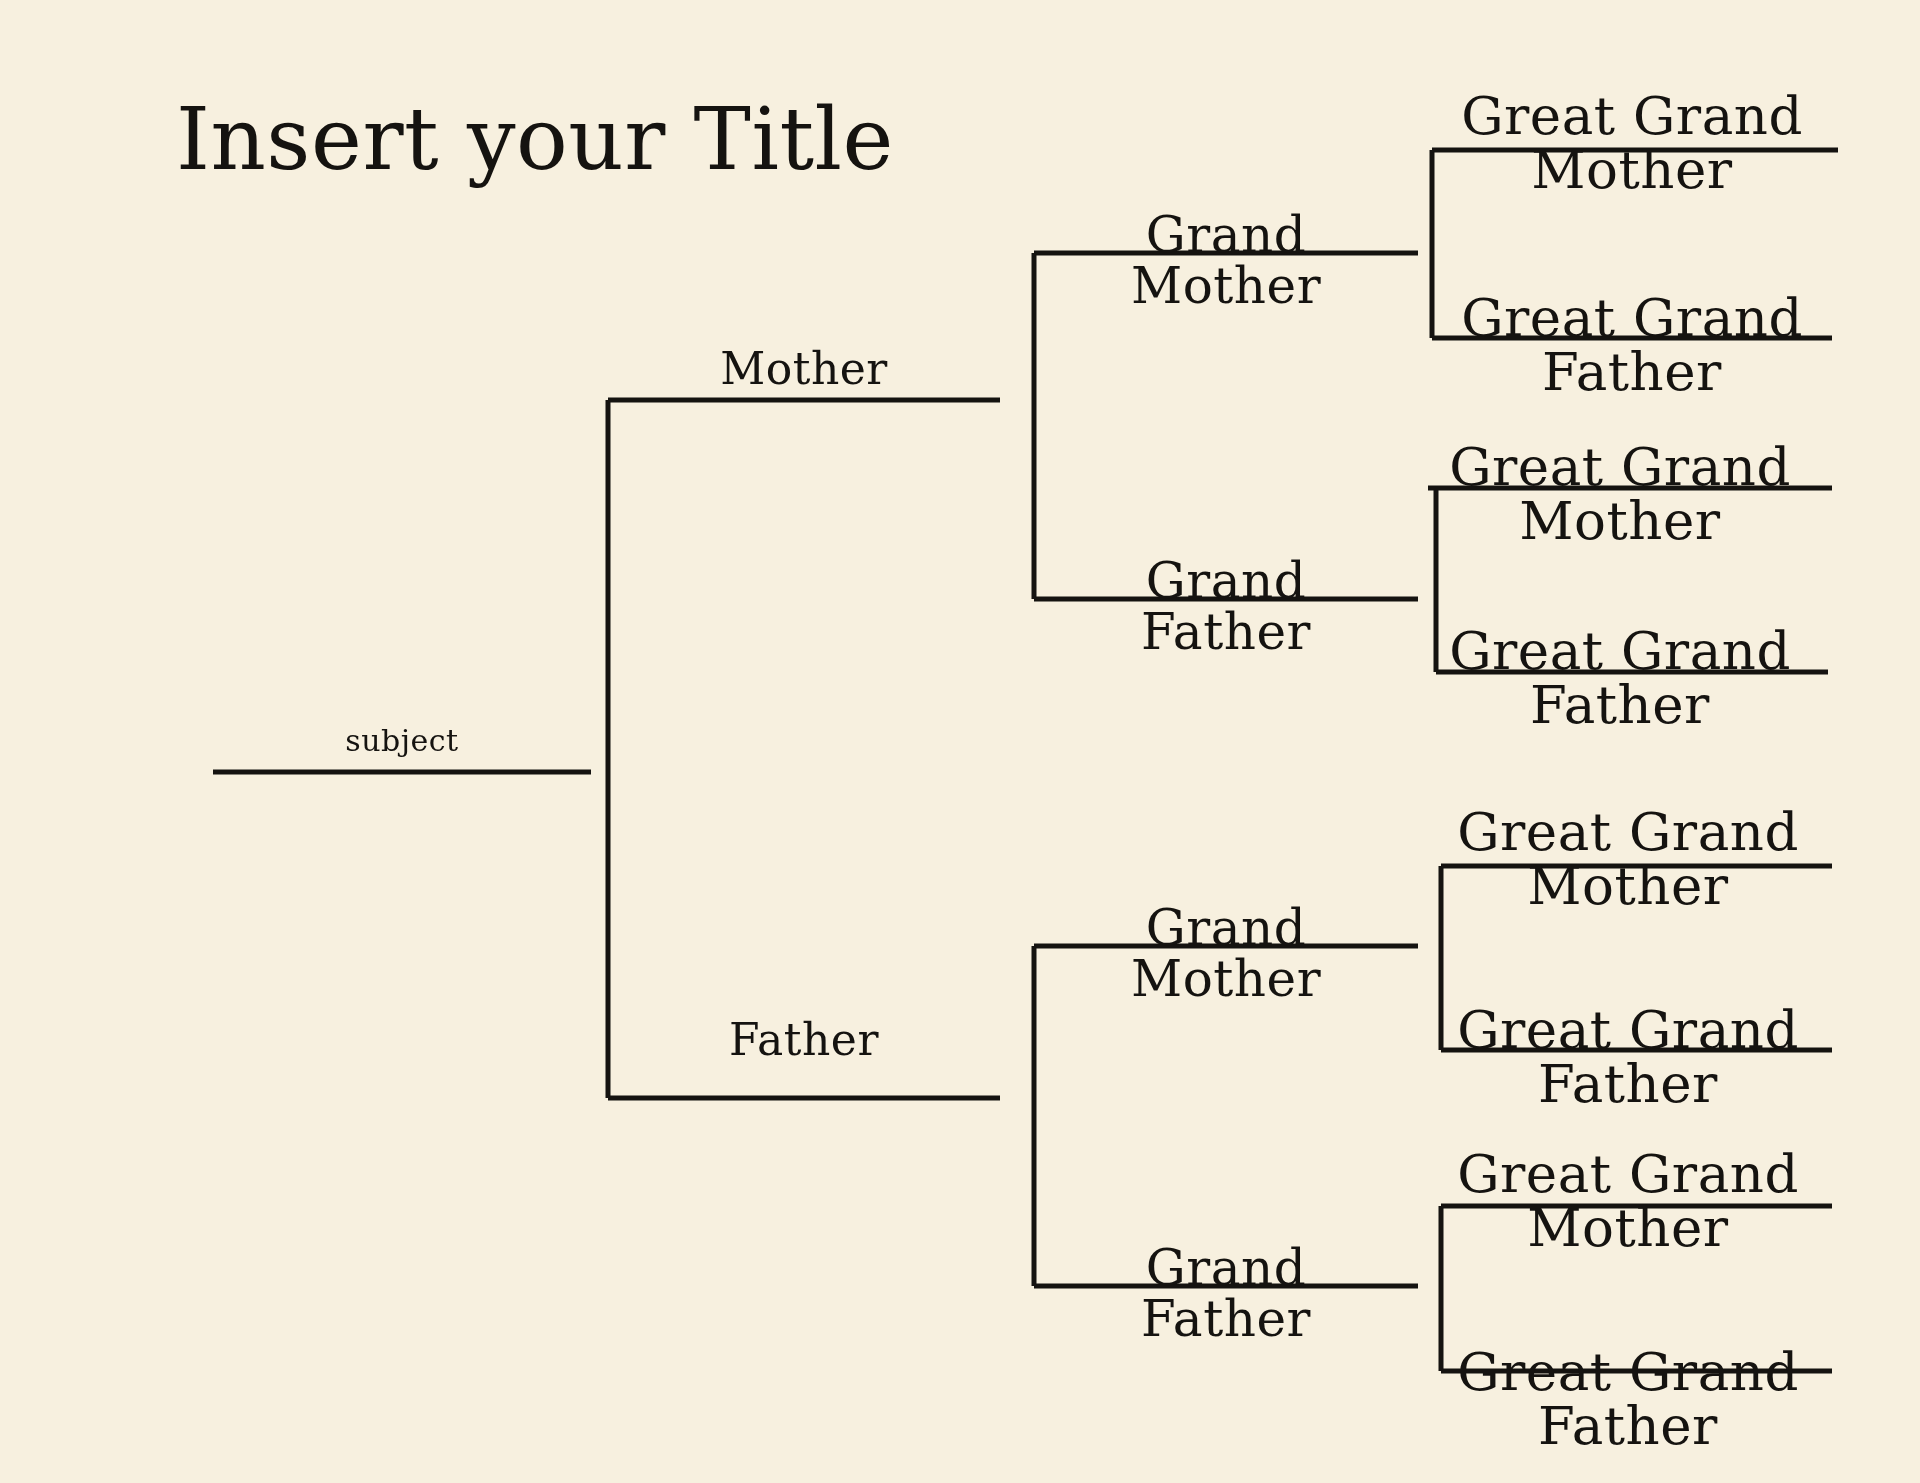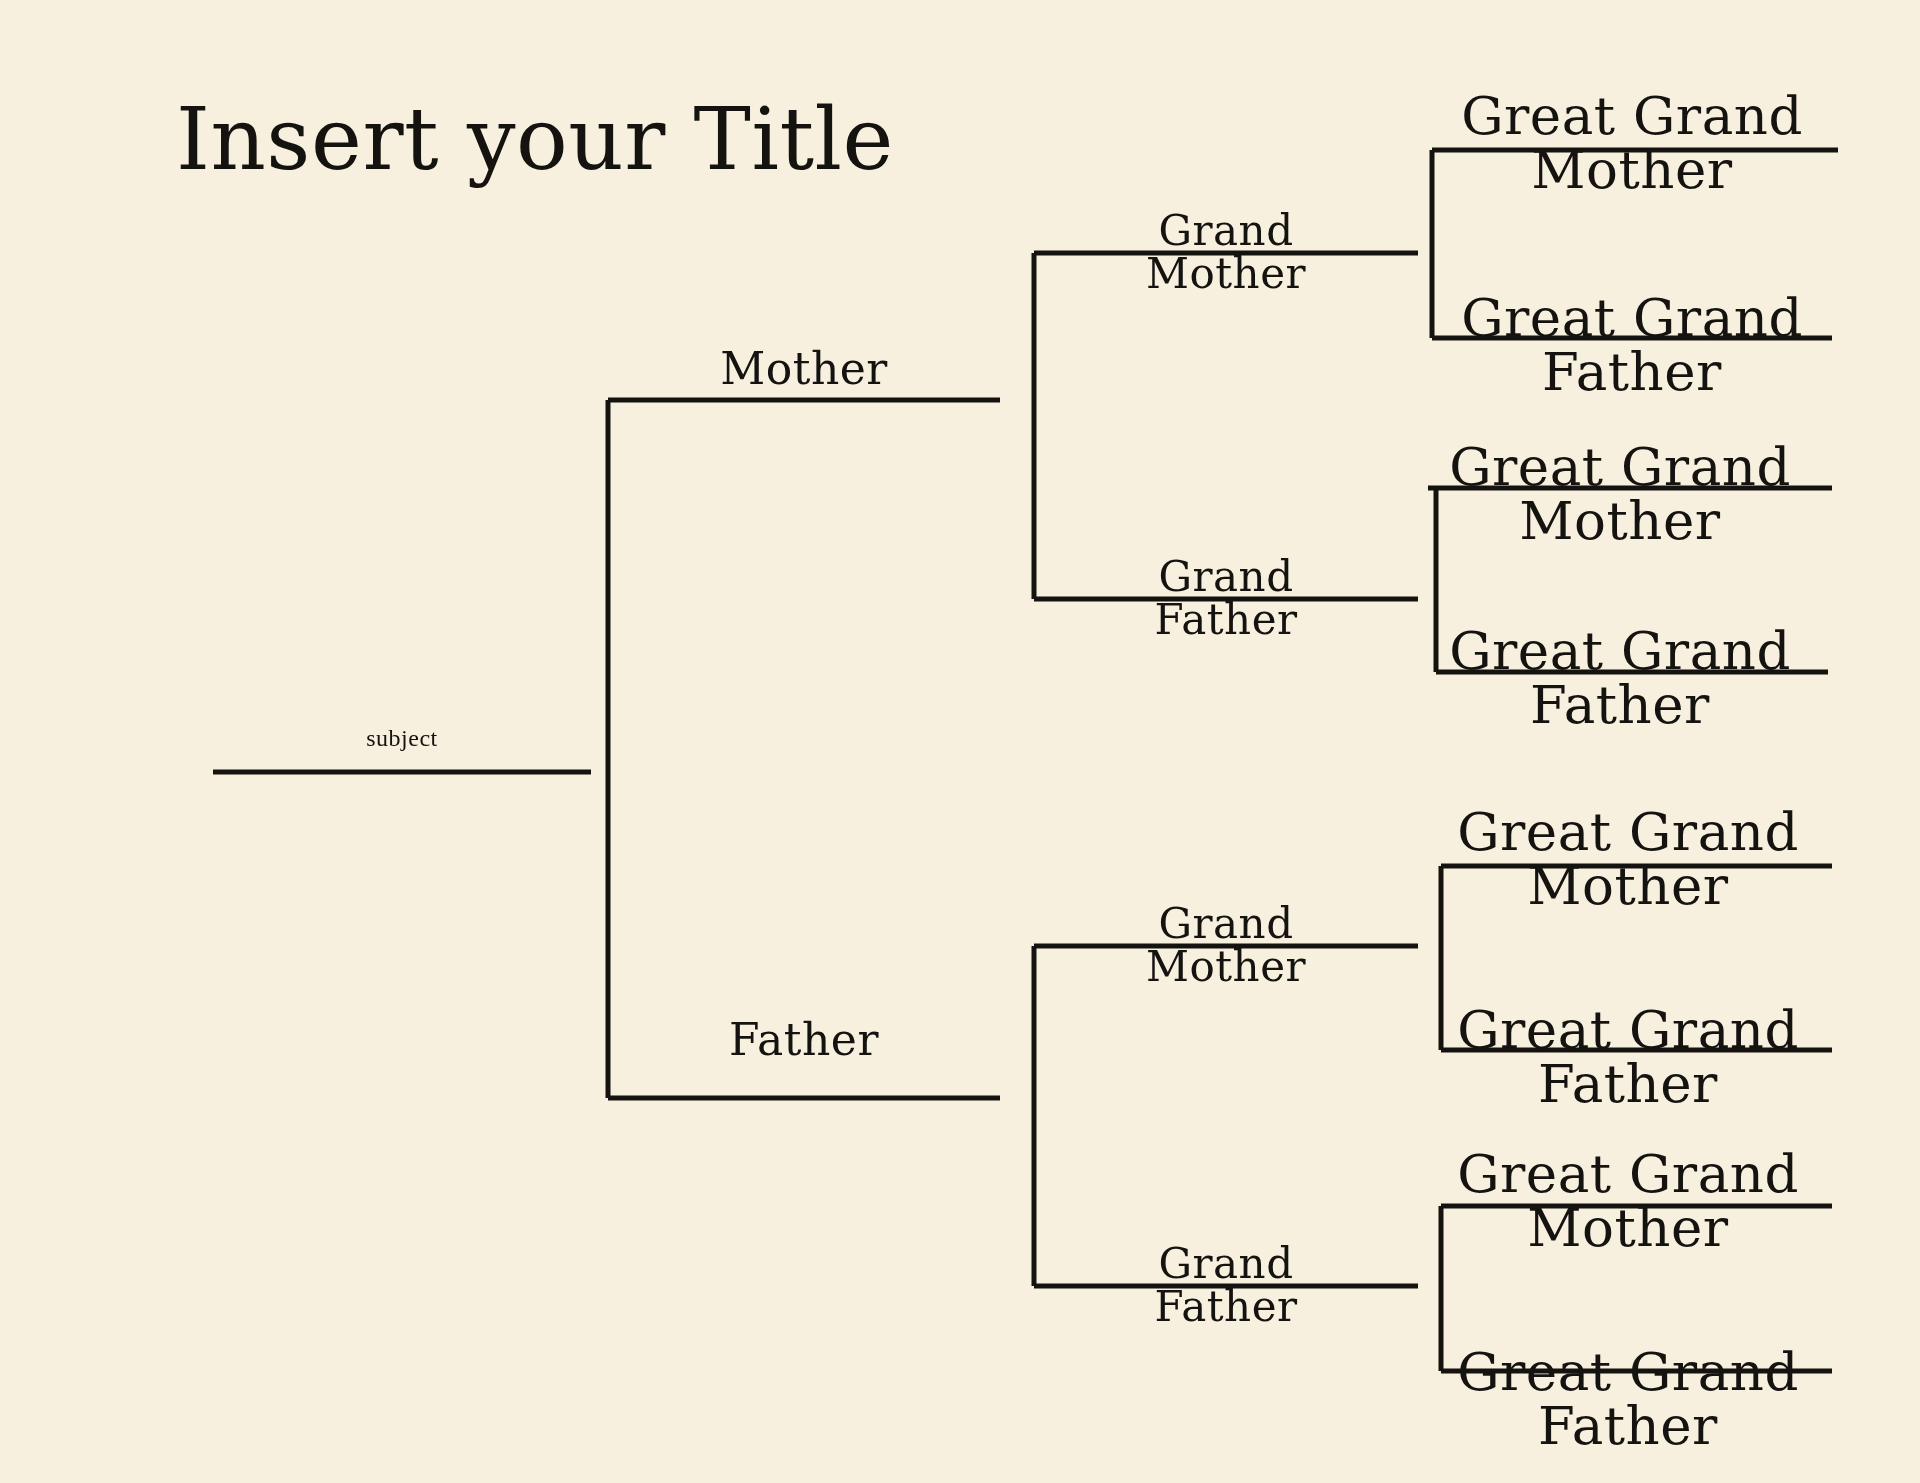--- a/index.html
+++ b/index.html
@@ -44,23 +44,23 @@
     color: #151310;
     font-family: "DejaVu Serif", "Liberation Serif", serif;
     font-weight: 400;
     white-space: nowrap;
     text-align: center;
     line-height: 1.02;
   }
   .node-label .ln {
     display: block;
   }
-  .lvl-subject { font-size: 24px; letter-spacing: 0.5px; font-family: Liberation Serif, serif; }
+  .lvl-subject { font-size: 30px; letter-spacing: 0.5px; }
   .lvl-parent  { font-size: 44px; letter-spacing: 0.5px; }
-  .lvl-grand   { font-size: 42px; letter-spacing: 0.5px; }
+  .lvl-grand   { font-size: 50px; letter-spacing: 0.5px; }
   .lvl-great   { font-size: 53px; letter-spacing: 0.5px; }
 </style>
 </head>
 <body>
 
 <div id="canvas">
 
   <div id="title">Insert your Title</div>
 
   <svg id="lines" viewBox="0 0 1920 1483" xmlns="http://www.w3.org/2000/svg">

